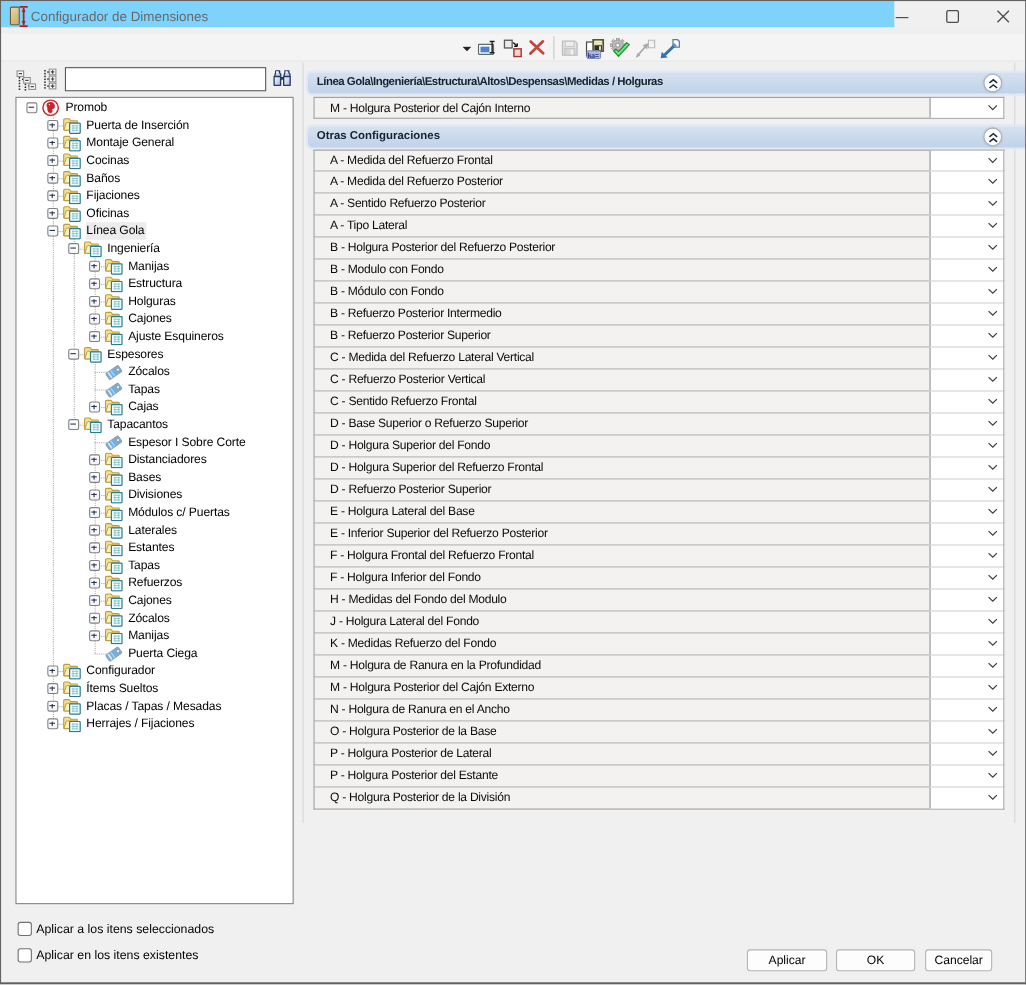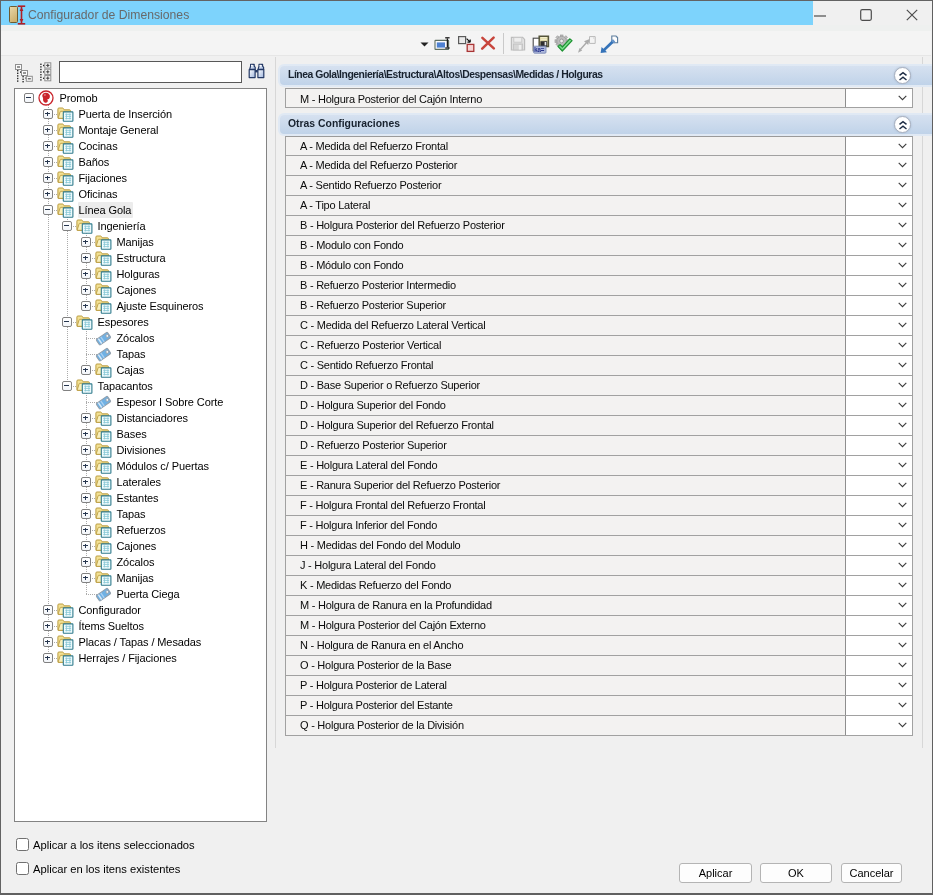--- a/index.html
+++ b/index.html
@@ -972,29 +972,29 @@
   </div>
 <div class="prow" style="top:435.5px">
     <span class="plab">D - Refuerzo Posterior Superior</span>
     <span class="pcombo">
       <svg width="9" height="6" viewBox="0 0 9 6">
         <path d="M0.7 0.8 L4.5 4.6 L8.3 0.8" fill="none" stroke="#3c3c3c" stroke-width="1.1"></path>
       </svg>
     </span>
   </div>
 <div class="prow" style="top:455.5px">
-    <span class="plab">E - Holgura Lateral del Fondo</span>
+    <span class="plab">E - Holgura Lateral del Base</span>
     <span class="pcombo">
       <svg width="9" height="6" viewBox="0 0 9 6">
         <path d="M0.7 0.8 L4.5 4.6 L8.3 0.8" fill="none" stroke="#3c3c3c" stroke-width="1.1"></path>
       </svg>
     </span>
   </div>
 <div class="prow" style="top:475.5px">
-    <span class="plab">E - Ranura Superior del Refuerzo Posterior</span>
+    <span class="plab">E - Inferior Superior del Refuerzo Posterior</span>
     <span class="pcombo">
       <svg width="9" height="6" viewBox="0 0 9 6">
         <path d="M0.7 0.8 L4.5 4.6 L8.3 0.8" fill="none" stroke="#3c3c3c" stroke-width="1.1"></path>
       </svg>
     </span>
   </div>
 <div class="prow" style="top:495.5px">
     <span class="plab">F - Holgura Frontal del Refuerzo Frontal</span>
     <span class="pcombo">
       <svg width="9" height="6" viewBox="0 0 9 6">

